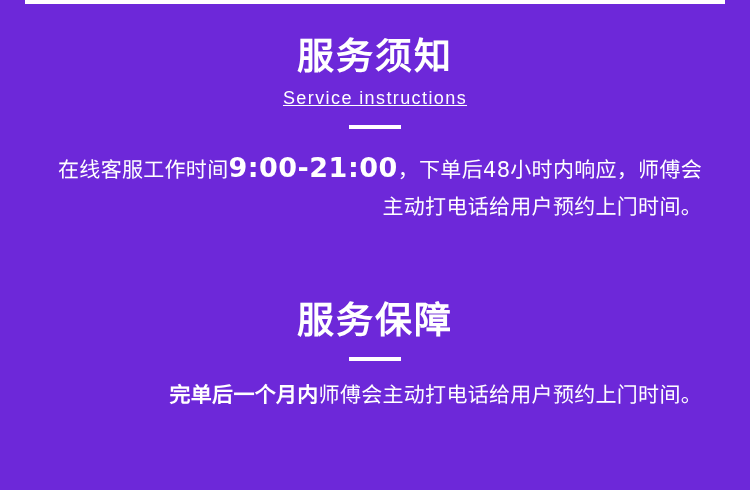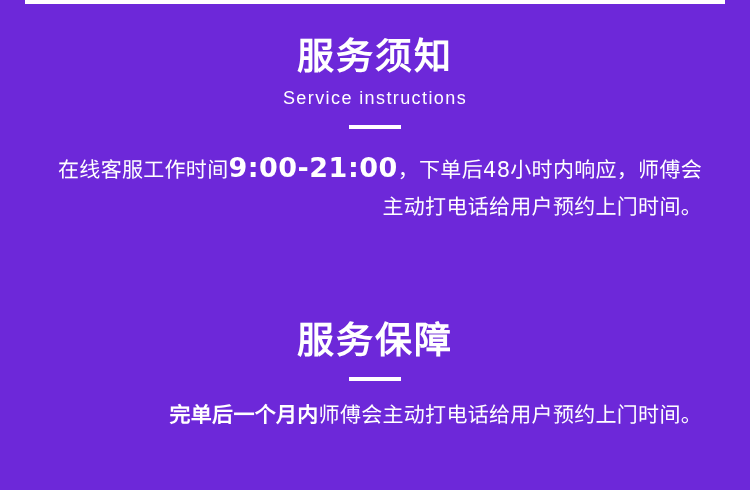--- a/index.html
+++ b/index.html
@@ -35,41 +35,42 @@
   }
 
   .section {
     position: absolute;
     left: 0;
     width: 750px;
     text-align: center;
   }
 
   #section-instructions { top: 38px; }
-  #section-guarantee    { top: 322px; }
+  #section-guarantee    { top: 302px; }
 
   .heading-cn {
     margin: 0;
     font-size: 37px;
     font-weight: bold;
     color: #FFFFFF;
     line-height: 1.0;
     letter-spacing: 2px;
     font-family: "DejaVu Sans", "Liberation Sans", sans-serif;
   }
 
   .heading-en {
     margin: 0;
     padding-top: 14px;
     font-size: 18px;
     font-weight: normal;
     color: #FFFFFF;
     line-height: 1.0;
     letter-spacing: 1.4px;
     font-family: "Liberation Sans", "DejaVu Sans", sans-serif;
+    text-decoration: underline;
   }
 
   .divider-wrap {
     padding-top: 17px;
     line-height: 0;
   }
 
   .divider {
     display: inline-block;
     width: 52px;

